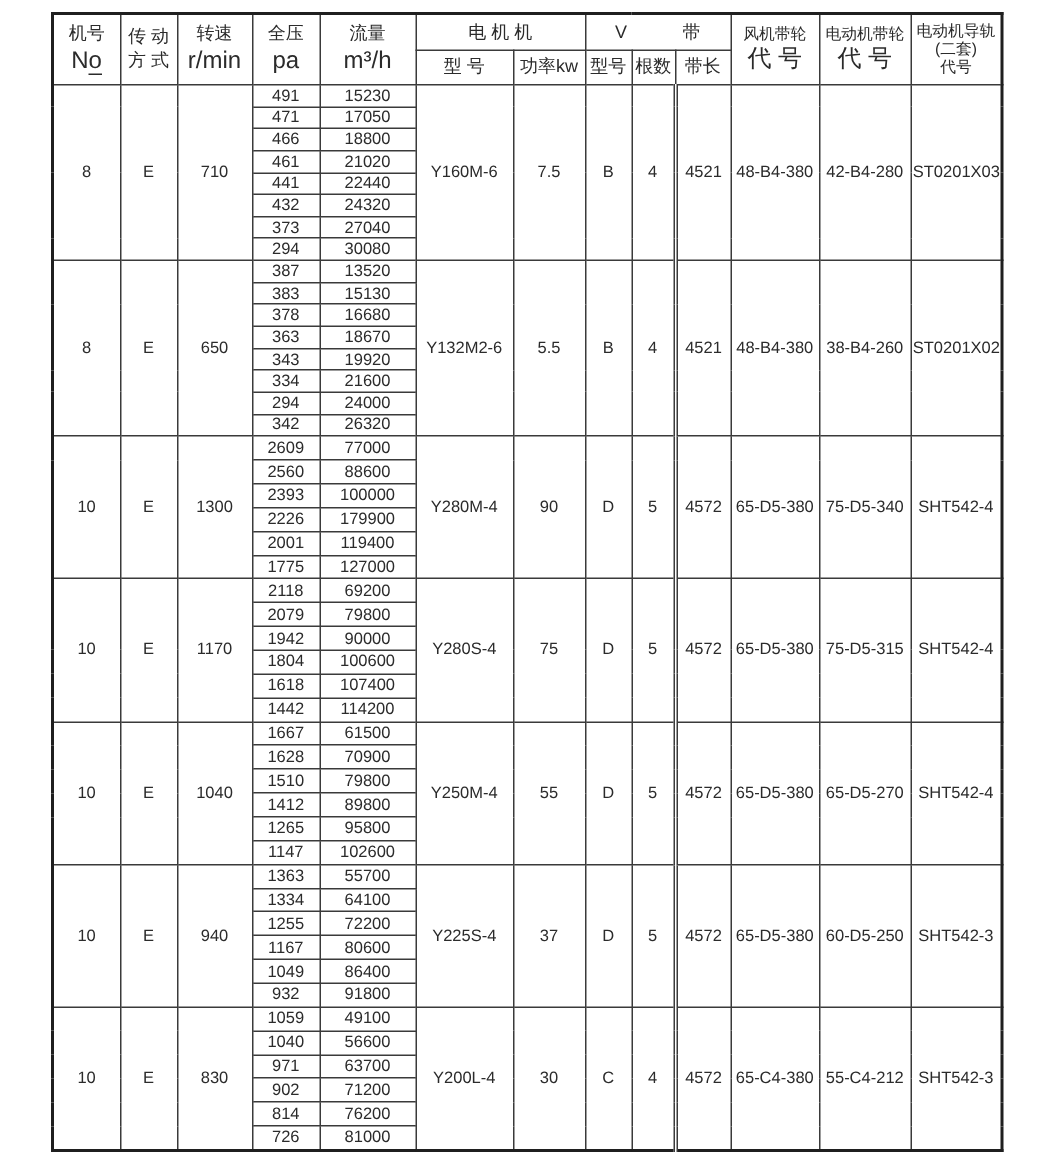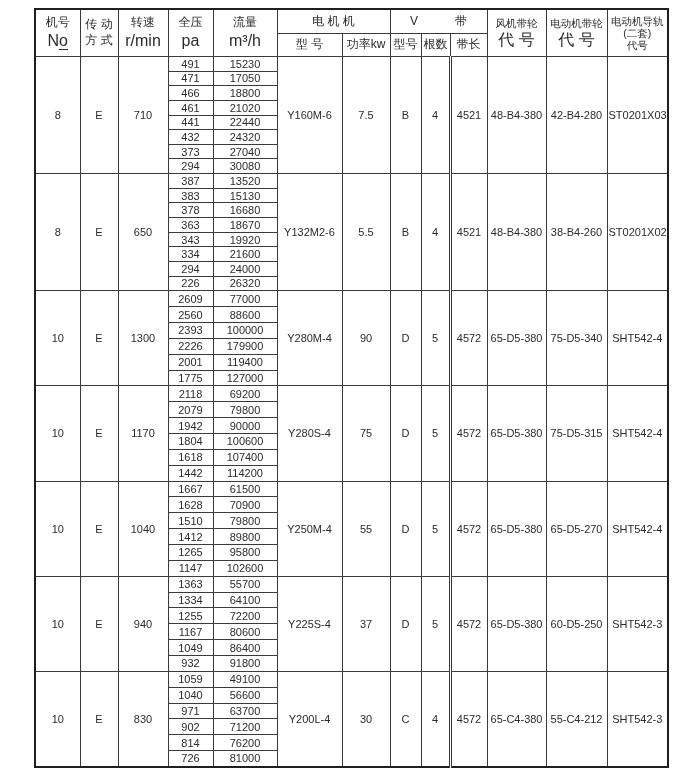--- a/index.html
+++ b/index.html
@@ -203,21 +203,21 @@
         </tr>
         <tr class="g8">
           <td>334</td>
           <td>21600</td>
         </tr>
         <tr class="g8">
           <td>294</td>
           <td>24000</td>
         </tr>
         <tr class="g8">
-          <td>226</td>
+          <td>342</td>
           <td>26320</td>
         </tr>
         <tr class="g6">
           <td rowspan="6">10</td>
           <td rowspan="6">E</td>
           <td rowspan="6">1300</td>
           <td>2609</td>
           <td>77000</td>
           <td rowspan="6">Y280M-4</td>
           <td rowspan="6">90</td>

